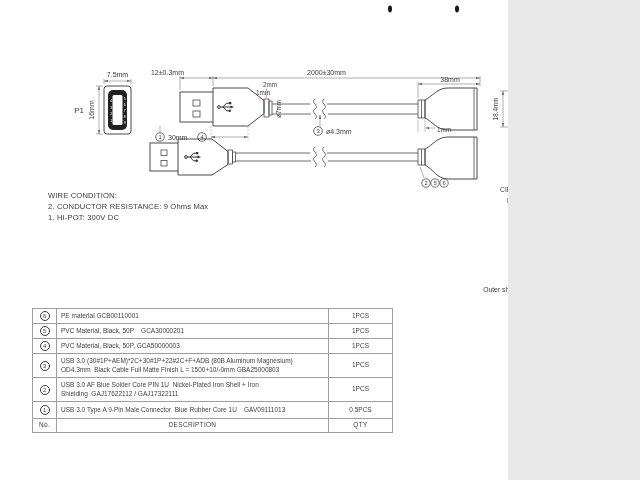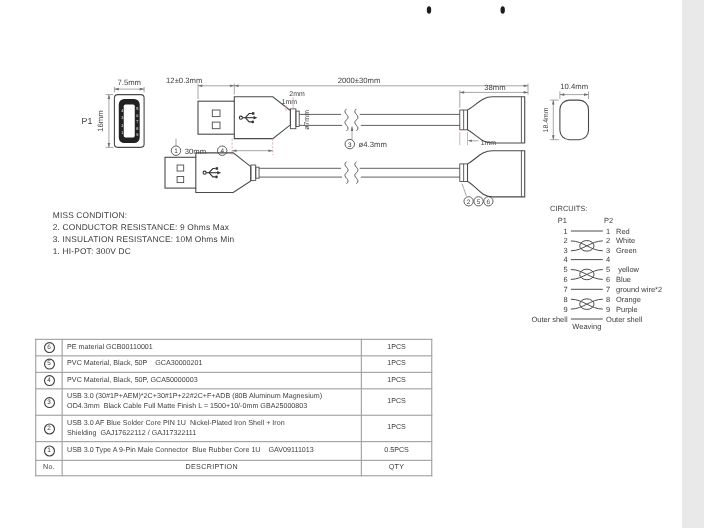--- a/index.html
+++ b/index.html
@@ -1,17 +1,17 @@
 <!DOCTYPE html>
 <html><head>
 <meta charset="utf-8">
 <style>
   html,body{margin:0;padding:0;background:#e9e9e9;}
   #sheet{
-    position:relative;width:620px;height:480px;background:#ffffff;overflow:hidden;
+    position:relative;width:508px;height:480px;background:#ffffff;overflow:hidden;
     font-family:"Liberation Sans","DejaVu Sans",sans-serif;color:#3c3c3c;
   }
   svg{position:absolute;left:0;top:0;}
   svg text{font-family:"Liberation Sans","DejaVu Sans",sans-serif;fill:#3c3c3c;}
   .geo{stroke:#4a4a4a;fill:none;stroke-width:1;}
   .geothin{stroke:#4a4a4a;fill:none;stroke-width:.8;}
   .dim{stroke:#8c8c8c;stroke-width:.7;fill:none;}
   .pink{stroke:#d8a7ad;stroke-width:.8;fill:none;}
   .arr{fill:#6f6f6f;stroke:none;}
   .dimtxt{font-size:7px;}
@@ -280,23 +280,22 @@
       <text x="560" y="256.3" class="ckt">Blue</text>
       <text x="560" y="265.3" class="ckt">ground wire*2</text>
       <text x="560" y="274.3" class="ckt">Orange</text>
       <text x="560" y="283.3" class="ckt">Purple</text>
     </g>
     <text x="533.5" y="298.8" text-anchor="middle" class="ckt" font-size="6.4">Weaving</text>
   </g>
 </svg>
 
 <div id="testcond">
-  <div class="tc-title">MISS CONDITION:</div>
+  <div class="tc-title">WIRE CONDITION:</div>
   <div>2. CONDUCTOR RESISTANCE: 9 Ohms Max</div>
-  <div>3. INSULATION RESISTANCE: 10M Ohms Min</div>
   <div>1. HI-POT: 300V DC</div>
 </div>
 
 <table id="bom">
   <tbody>
         <tr>
     <td class="no"><span class="circ">6</span></td>
     <td class="desc">PE material GCB00110001</td>
     <td class="qty">1PCS</td>
   </tr>

